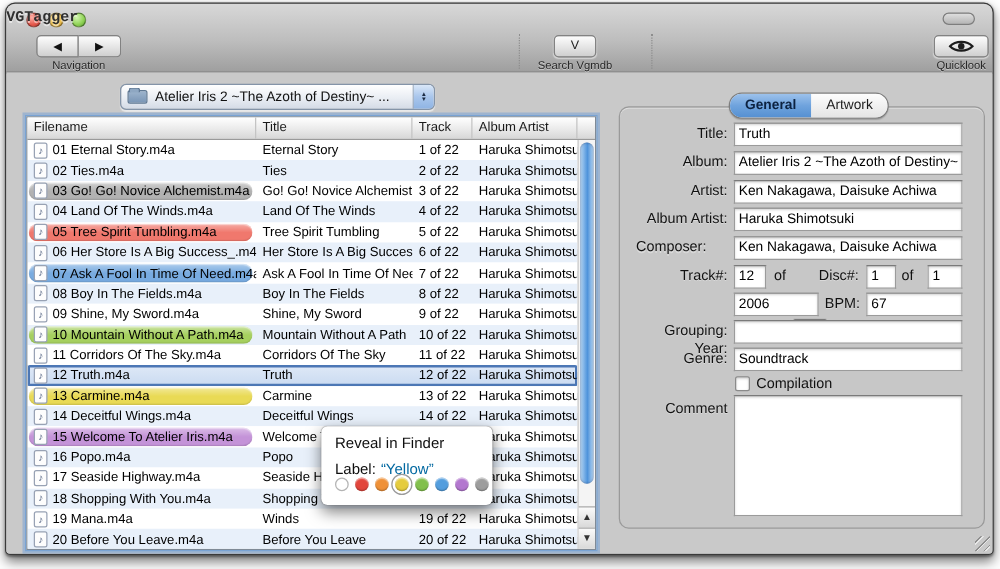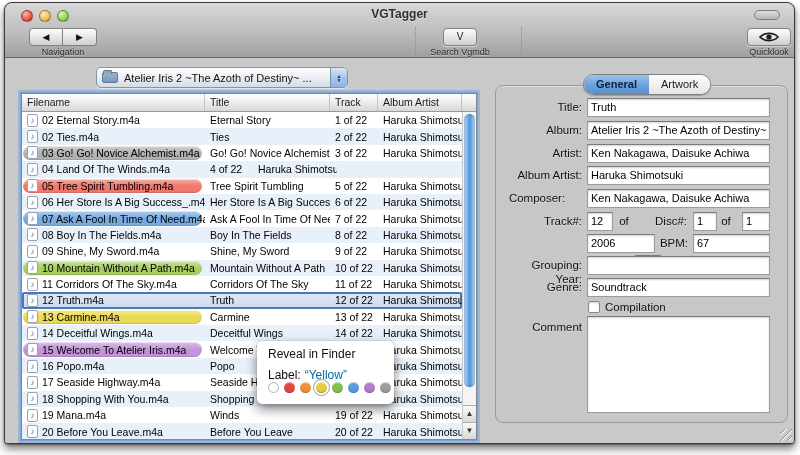--- a/index.html
+++ b/index.html
@@ -6,22 +6,22 @@
   html,body { width:800px; height:455px; background:#ffffff; font-family:"Liberation Sans", sans-serif; overflow:hidden; }
 
   .window { position:absolute; left:4px; top:2px; width:791px; height:442px;
     background:#c8c8c8; border:1px solid #3a3a3a; border-radius:8px 8px 4px 4px;
     box-shadow:0 5px 9px rgba(0,0,0,.5), 0 1px 2px rgba(0,0,0,.4); overflow:hidden; }
 
   
   .chrome { position:absolute; left:0; top:0; right:0; height:55px;
     background:linear-gradient(#d8d8d8, #bdbdbd 55%, #9f9f9f);
     border-bottom:1px solid #6a6a6a; border-radius:7px 7px 0 0; }
-  .win-title { position:absolute; left:0; right:0; top:4px; text-align:center;
-    font-size:12px; font-weight:bold; color:#2f2f2f; text-shadow:0 1px 0 rgba(255,255,255,.5); }
+  .win-title { position:absolute; left:0; right:0; top:4px; text-align:left;
+    font-size:12px; font-weight:bold; color:#2f2f2f; text-shadow:0 1px 0 rgba(255,255,255,.5);font-family:Liberation Mono, monospace; }
   .traffic { position:absolute; top:7px; width:12px; height:12px; border-radius:50%;
     border:1px solid rgba(0,0,0,.35); }
   .tl-red    { left:16px; background:radial-gradient(circle at 35% 30%, #ffb3aa, #e4564a 60%, #a93a30); }
   .tl-yellow { left:34px; background:radial-gradient(circle at 35% 30%, #ffeab2, #eec04f 60%, #bd8e2e); }
   .tl-green  { left:52px; background:radial-gradient(circle at 35% 30%, #d4f6b2, #8ed254 60%, #5c9d33); }
   .pill-btn { position:absolute; right:14px; top:7px; width:26px; height:10px; border-radius:6px;
     border:1px solid #7d7d7d; background:linear-gradient(#dedede,#b5b5b5); }
 
   .tb-btn { position:absolute; height:18px; border:1px solid #828282; border-radius:4px;
     background:linear-gradient(#fdfdfd,#e9e9e9 45%,#cfcfcf); box-shadow:0 1px 1px rgba(255,255,255,.5);
@@ -171,21 +171,21 @@
         <div class="th w-file">Filename</div>
         <div class="th w-title">Title</div>
         <div class="th w-track">Track</div>
         <div class="th w-artist">Album Artist</div>
         <div class="th w-sb"></div>
       </div>
       <div class="tbody">
           <div class="trow">
             <div class="cell w-file">
               <span class="note-icon">♪</span>
-              <span class="ftext">02 Eternal Story.m4a</span>
+              <span class="ftext">01 Eternal Story.m4a</span>
             </div>
             <div class="cell w-title">Eternal Story</div>
             <div class="cell w-track">1 of 22</div>
             <div class="cell w-artist">Haruka Shimotsuki</div>
           </div>
           <div class="trow alt">
             <div class="cell w-file">
               <span class="note-icon">♪</span>
               <span class="ftext">02 Ties.m4a</span>
             </div>
@@ -201,20 +201,21 @@
             </div>
             <div class="cell w-title">Go! Go! Novice Alchemist</div>
             <div class="cell w-track">3 of 22</div>
             <div class="cell w-artist">Haruka Shimotsuki</div>
           </div>
           <div class="trow alt">
             <div class="cell w-file">
               <span class="note-icon">♪</span>
               <span class="ftext">04 Land Of The Winds.m4a</span>
             </div>
+            <div class="cell w-title">Land Of The Winds</div>
             <div class="cell w-track">4 of 22</div>
             <div class="cell w-artist">Haruka Shimotsuki</div>
           </div>
           <div class="trow">
             <div class="cell w-file">
               <span class="pill" style="background: linear-gradient(rgba(255, 255, 255, 0.4), rgba(255, 255, 255, 0) 50%) rgb(240, 120, 109);"></span>
               <span class="note-icon">♪</span>
               <span class="ftext">05 Tree Spirit Tumbling.m4a</span>
             </div>
             <div class="cell w-title">Tree Spirit Tumbling</div>

